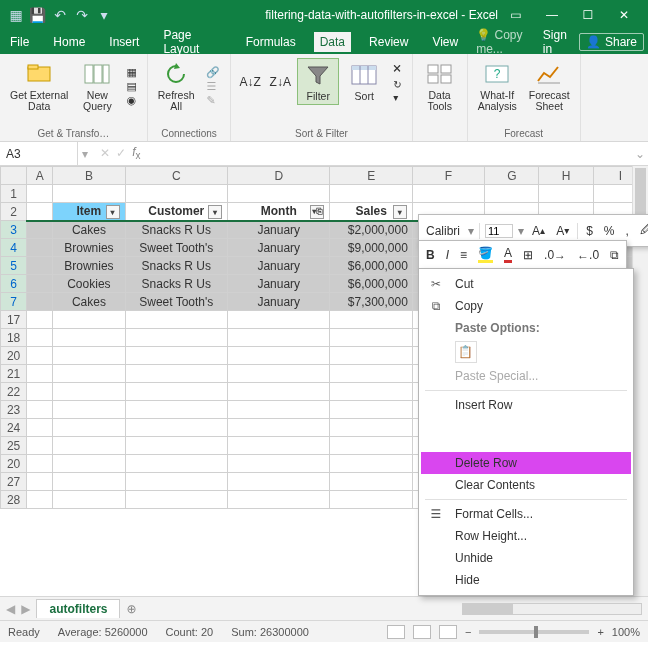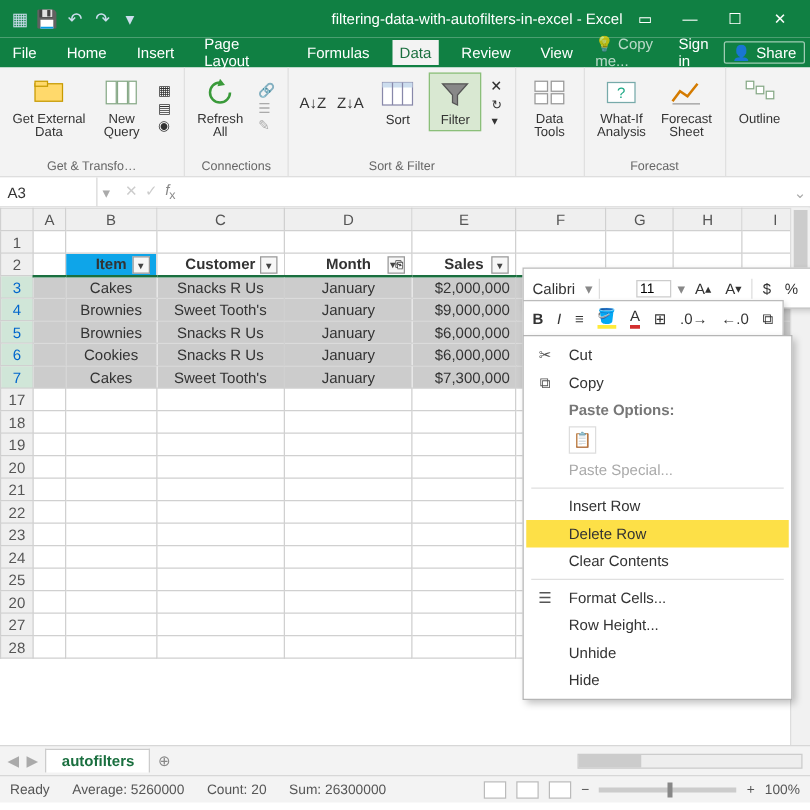--- a/index.html
+++ b/index.html
@@ -49,28 +49,28 @@
   .hdrcell { position: relative; font-weight: bold; text-align: center; }
   .filterbtn { position: absolute; right: 1px; top: 1px; width: 14px; height: 14px; border: 1px solid #999; background: #f7f7f7; display: flex; align-items: center; justify-content: center; font-size: 8px; color: #444; }
   tr.datarow td.cell { background: #ccc; }
   tr.datarow td.cell.r { text-align: right; }
   .rowh.blue { color: #0066cc; }
   
   .minitool { position: absolute; background: #fff; border: 1px solid #bbb; box-shadow: 2px 2px 5px rgba(0,0,0,.2); padding: 4px; font-size: 12px; }
   .minitool.row1 { top: 214px; left: 418px; display: flex; align-items: center; gap: 5px; }
   .minitool.row2 { top: 240px; left: 418px; display: flex; align-items: center; gap: 5px; }
   .minitool .mi { padding: 1px 3px; display: flex; align-items: center; }
-  .minitool input.fsz { width: 28px; border: 1px solid #ccc; font-size: 11px; padding: 0 2px; margin-left: 24px; }
+  .minitool input.fsz { width: 28px; border: 1px solid #ccc; font-size: 11px; padding: 0 2px; }
   .minitool .sep { width: 1px; height: 16px; background: #ddd; }
   
   .ctxmenu { position: absolute; top: 268px; left: 418px; width: 216px; background: #fff; border: 1px solid #b5b5b5; box-shadow: 3px 3px 6px rgba(0,0,0,.25); padding: 4px 2px; font-size: 12px; }
   .ctxmenu .item { display: flex; align-items: center; height: 22px; padding: 0 6px; gap: 10px; }
   .ctxmenu .item .icn { width: 18px; display: flex; justify-content: center; color: #555; }
   .ctxmenu .item.dis { color: #aaa; }
-  .ctxmenu .item.hl { background: #fde047; }
+  .ctxmenu .item.hl { background: #d946ef; margin-top: 36px; }
   .ctxmenu .hdr { display: flex; align-items: center; height: 22px; padding: 0 6px 0 34px; font-weight: bold; color: #777; }
   .ctxmenu .sep { height: 1px; background: #e0e0e0; margin: 3px 4px; }
   .ctxmenu .paste-row { padding-left: 34px; display: flex; gap: 4px; height: 26px; align-items: center; }
   .ctxmenu .paste-row .pb { width: 22px; height: 22px; border: 1px solid #ddd; display: flex; align-items: center; justify-content: center; color: #bbb; }
   
   .sheettabs { height: 24px; background: #f3f3f3; border-top: 1px solid #d7d7d7; display: flex; align-items: center; padding: 0 6px; gap: 6px; font-size: 12px; }
   .sheettabs .nav { color: #aaa; }
   .sheettabs .tab { padding: 2px 12px; border: 1px solid #ccc; border-bottom: none; background: #fff; font-weight: bold; color: #1a6f3f; }
   .sheettabs .add { color: #888; }
   .sheettabs .hscroll { margin-left: auto; width: 180px; height: 12px; background: #eee; border: 1px solid #ccc; position: relative; }
@@ -174,39 +174,39 @@
   </div>
 
   <div class="group">
     <div class="row">
       <div class="rbtn sm">
           <div class="ic">A↓Z</div>
         </div>
       <div class="rbtn sm">
           <div class="ic">Z↓A</div>
         </div>
+      <div class="rbtn sel">
+        <div class="ic">
+            <svg width="24" height="22">
+              <path d="M2 3 L22 3 L14 12 L14 20 L10 18 L10 12 Z" fill="#888" stroke="#555"></path>
+            </svg>
+          </div>
+        <div class="lt">Filter</div>
+      </div>
       <div class="rbtn">
         <div class="ic">
             <svg width="26" height="20">
               <rect x="1" y="1" width="24" height="18" fill="#fff" stroke="#88a"></rect>
               <rect x="1" y="1" width="24" height="4" fill="#cde"></rect>
               <line x1="9" y1="1" x2="9" y2="19" stroke="#88a"></line>
               <line x1="17" y1="1" x2="17" y2="19" stroke="#88a"></line>
             </svg>
           </div>
         <div class="lt">Sort</div>
       </div>
-      <div class="rbtn sel">
-        <div class="ic">
-            <svg width="24" height="22">
-              <path d="M2 3 L22 3 L14 12 L14 20 L10 18 L10 12 Z" fill="#888" stroke="#555"></path>
-            </svg>
-          </div>
-        <div class="lt">Filter</div>
-      </div>
       <div class="sm-stack">
         <div class="mini"><span style="font-size:10px">🗙</span></div>
         <div class="mini"><span style="font-size:10px">↻</span></div>
         <div class="mini"><span style="font-size:10px">▾</span></div>
       </div>
     </div>
     <div class="label">Sort &amp; Filter</div>
   </div>
 
   <div class="group">
@@ -246,35 +246,20 @@
               <line x1="2" y1="20" x2="24" y2="20" stroke="#999"></line>
             </svg>
           </div>
         <div class="lt" style="white-space:pre-line">Forecast
 Sheet</div>
       </div>
     </div>
     <div class="label">Forecast</div>
   </div>
 
-  <div class="group" style="border-right:none">
-    <div class="row">
-      <div class="rbtn">
-        <div class="ic">
-            <svg width="26" height="22">
-              <rect x="2" y="2" width="6" height="6" fill="#fff" stroke="#8a8"></rect>
-              <rect x="10" y="6" width="6" height="6" fill="#fff" stroke="#8a8"></rect>
-              <rect x="18" y="10" width="6" height="6" fill="#fff" stroke="#8a8"></rect>
-            </svg>
-          </div>
-        <div class="lt">Outline</div>
-      </div>
-    </div>
-    <div class="label">&nbsp;</div>
-  </div>
 </div>
 
 <div class="fxrow">
   <div class="namebox">A3</div>
   <div style="width:14px;text-align:center;color:#aaa">▾</div>
   <div class="fxicons">
     <span class="dis">✕</span>
     <span class="dis">✓</span>
     <span><i>f</i><sub>x</sub></span>
   </div>
@@ -317,21 +302,21 @@
           <td></td>
           <td></td>
           <td></td>
           <td></td>
           <td></td>
           <td></td>
         </tr>
         <tr class="">
           <th class="rowh">2</th>
           <td></td>
-          <td style="font-weight:bold;text-align:right;background:#0ea5e9;position:relative">
+          <td style="font-weight:bold;text-align:right;background:#7dd3fc;position:relative">
             <div class="hdrcell">Item<div class="filterbtn">▾</div></div>
           </td>
           <td style="font-weight:bold;text-align:right;background:#fff;position:relative">
             <div class="hdrcell">Customer<div class="filterbtn">▾</div></div>
           </td>
           <td style="font-weight:bold;text-align:right;background:#fff;position:relative">
             <div class="hdrcell">Month<div class="filterbtn">▾⎘</div></div>
           </td>
           <td style="font-weight:bold;text-align:right;background:#fff;position:relative">
             <div class="hdrcell">Sales<div class="filterbtn">▾</div></div>
@@ -408,32 +393,20 @@
           <td></td>
           <td></td>
           <td></td>
           <td></td>
           <td></td>
           <td></td>
           <td></td>
         </tr>
         <tr class="">
           <th class="rowh">18</th>
-          <td></td>
-          <td></td>
-          <td></td>
-          <td></td>
-          <td></td>
-          <td></td>
-          <td></td>
-          <td></td>
-          <td></td>
-        </tr>
-        <tr class="">
-          <th class="rowh">19</th>
           <td></td>
           <td></td>
           <td></td>
           <td></td>
           <td></td>
           <td></td>
           <td></td>
           <td></td>
           <td></td>
         </tr>

